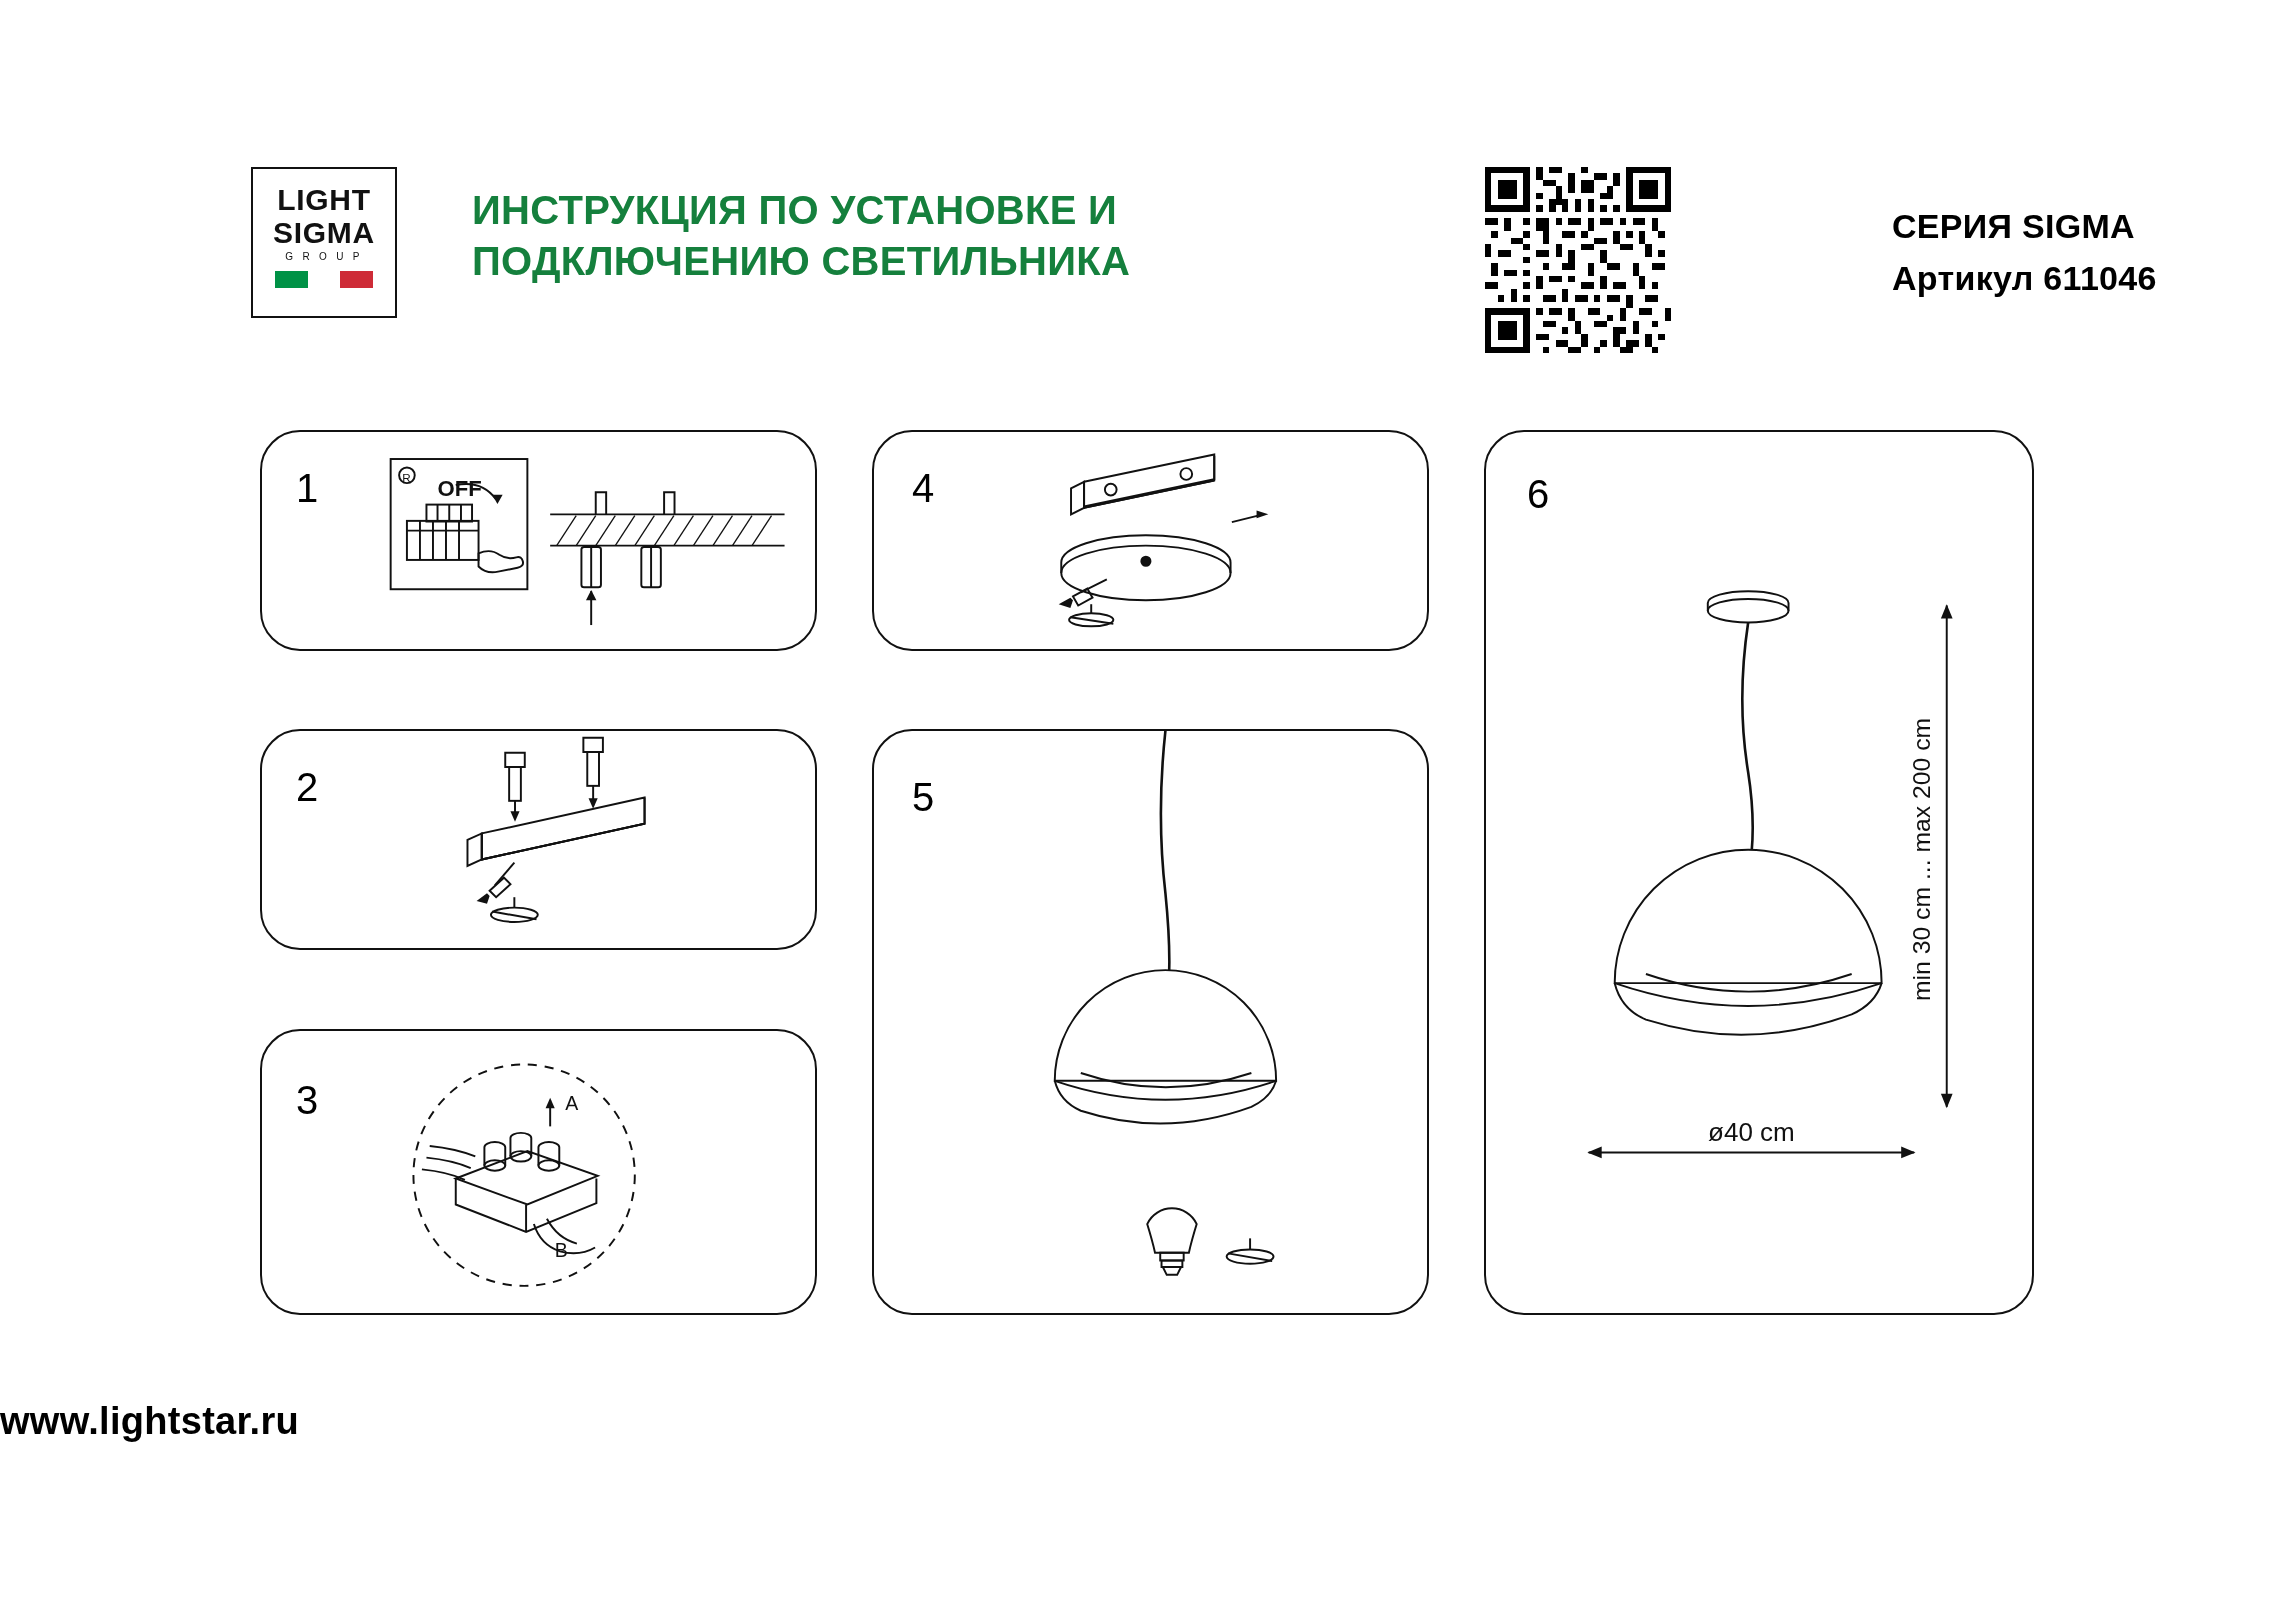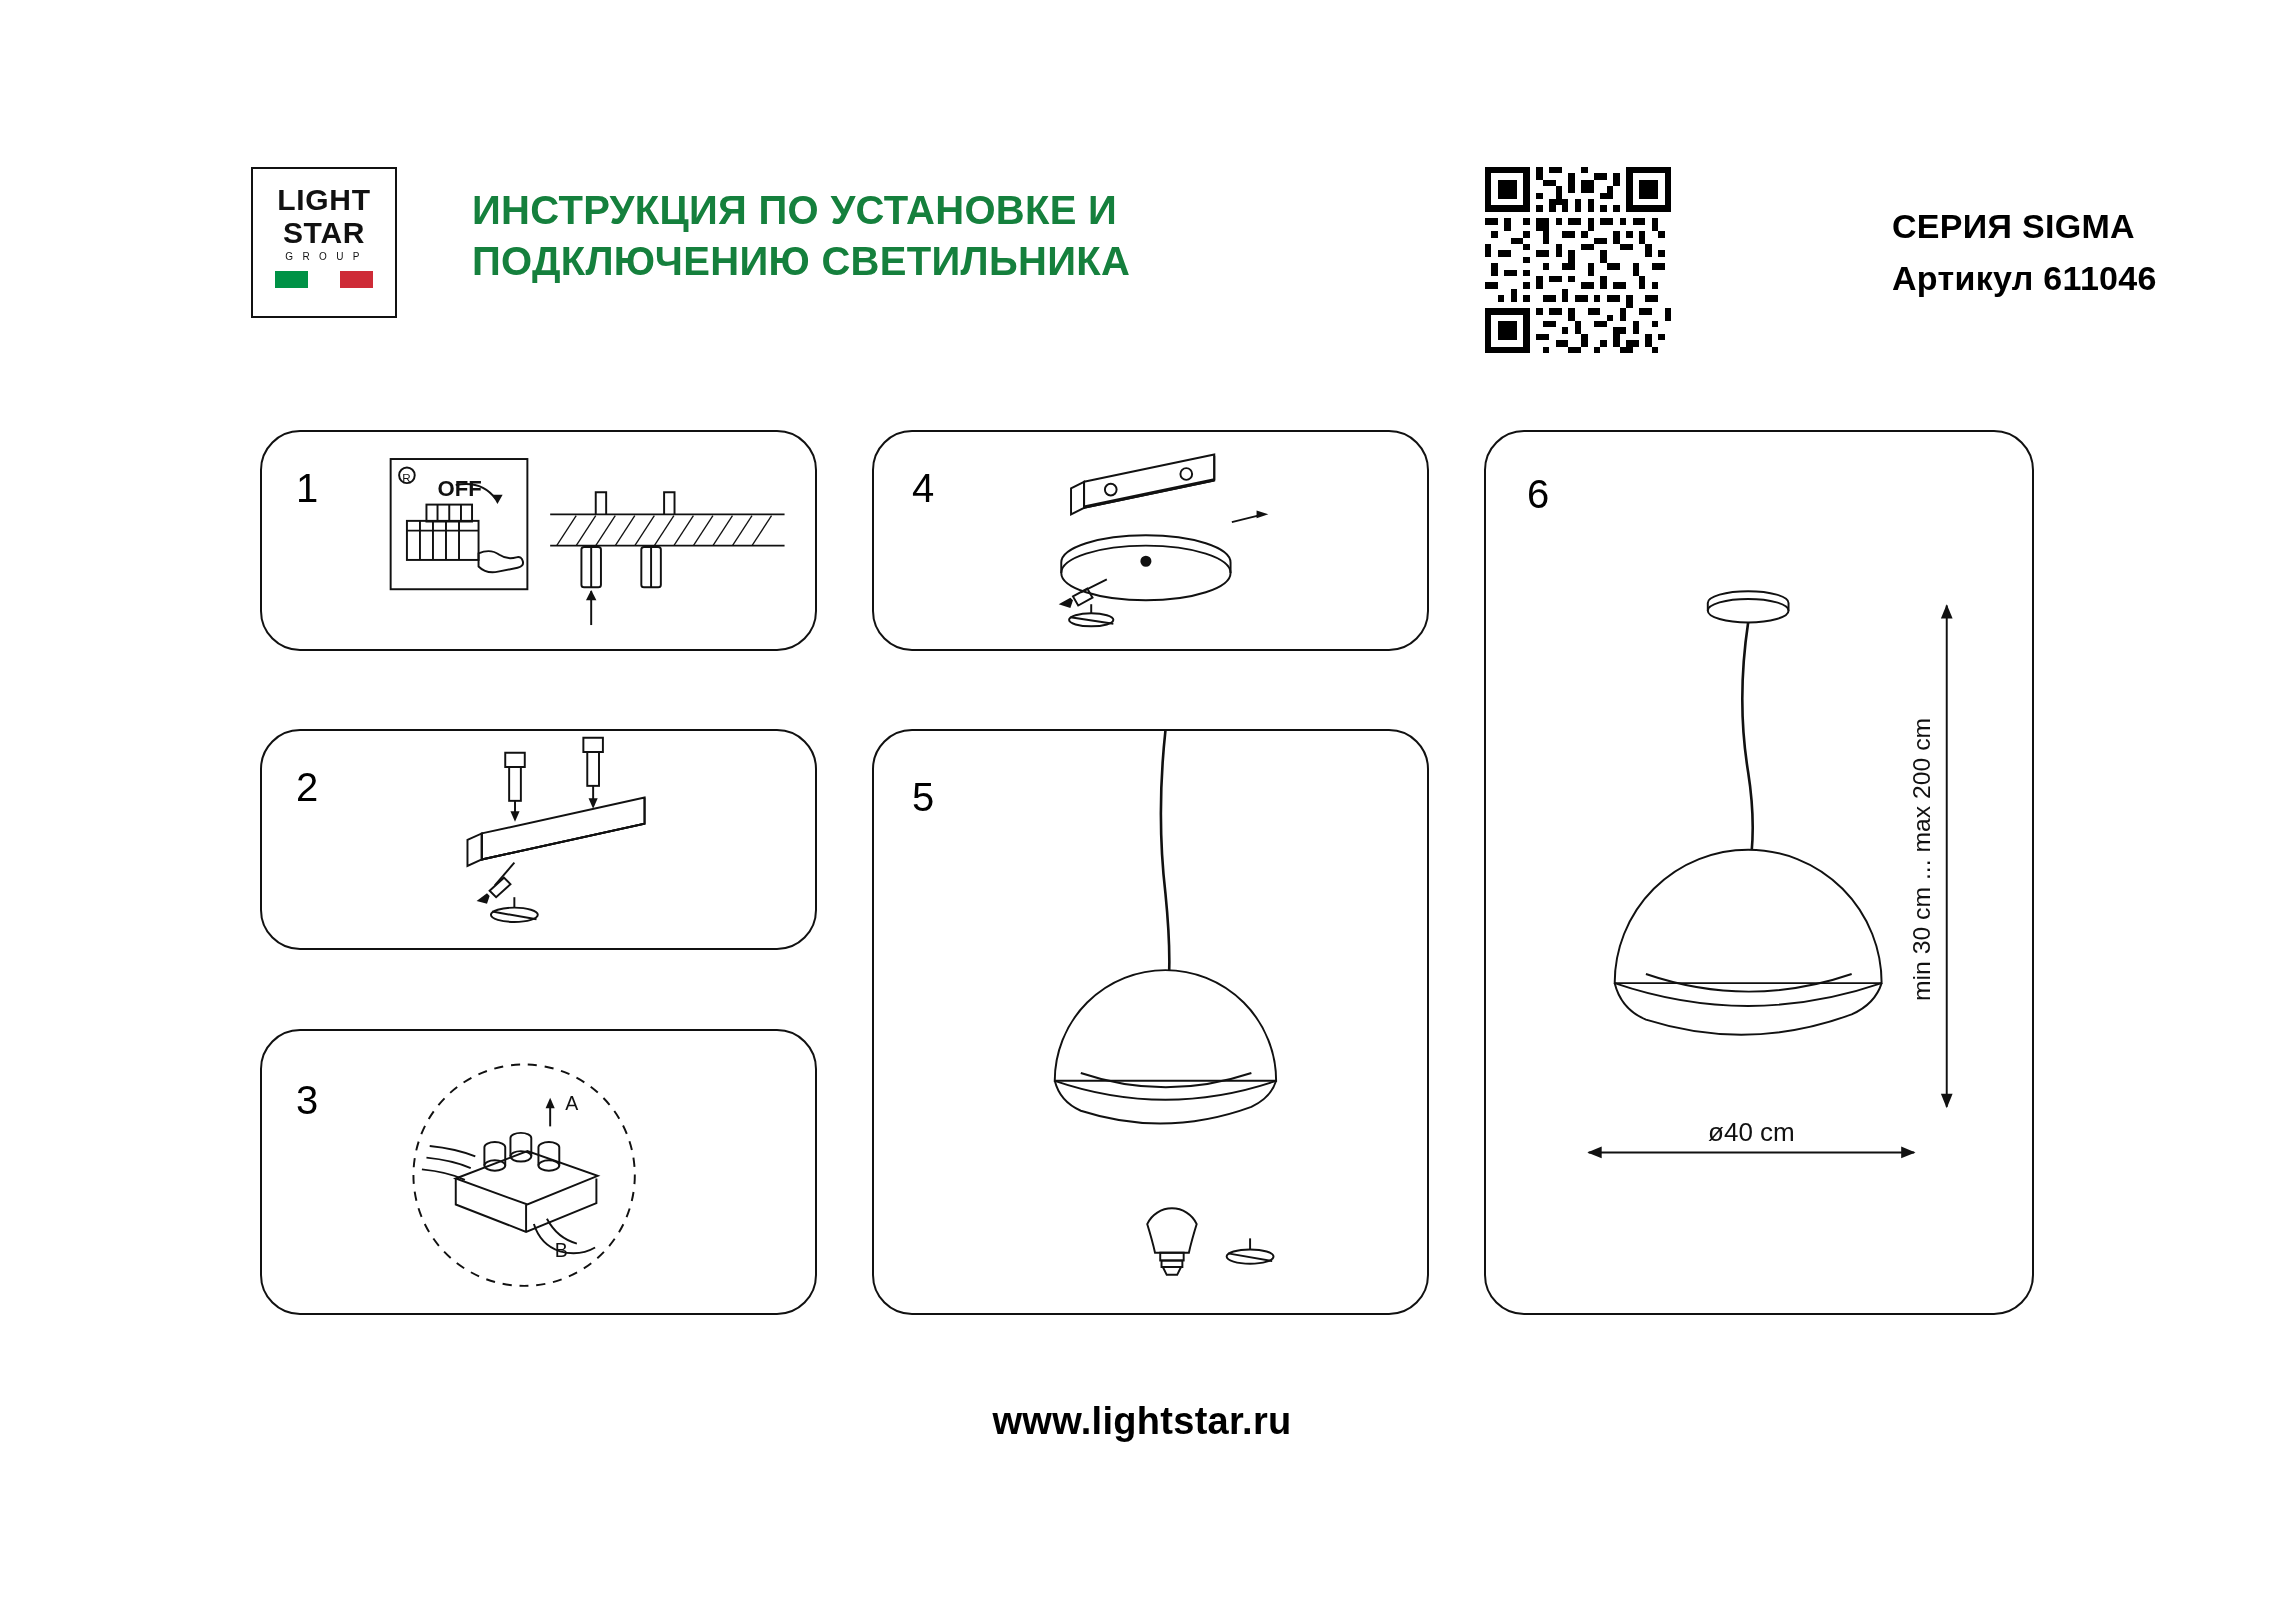--- a/index.html
+++ b/index.html
@@ -137,36 +137,36 @@
   .art {
     position: absolute;
     left: 0; top: 0;
   }
 
   .footer {
     position: absolute;
     left: 0;
     top: 1400px;
     width: 2284px;
-    text-align: center;
+    text-align: left;
     font-size: 38px;
     font-weight: bold;
     letter-spacing: 0.3px;
   }
 </style>
 </head>
 <body>
 
 <div class="page">
 
   <div class="header">
 
     <div class="logo-box">
       <div class="logo-line1">LIGHT</div>
-      <div class="logo-line2">STAR</div>
+      <div class="logo-line2">SIGMA</div>
       <div class="logo-group">G R O U P</div>
       <div class="logo-flag">
         <i class="flag-g"></i>
           <i class="flag-w"></i>
           <i class="flag-r"></i>
       </div>
     </div>
 
     <div class="title">ИНСТРУКЦИЯ ПО УСТАНОВКЕ И ПОДКЛЮЧЕНИЮ СВЕТИЛЬНИКА</div>
 

